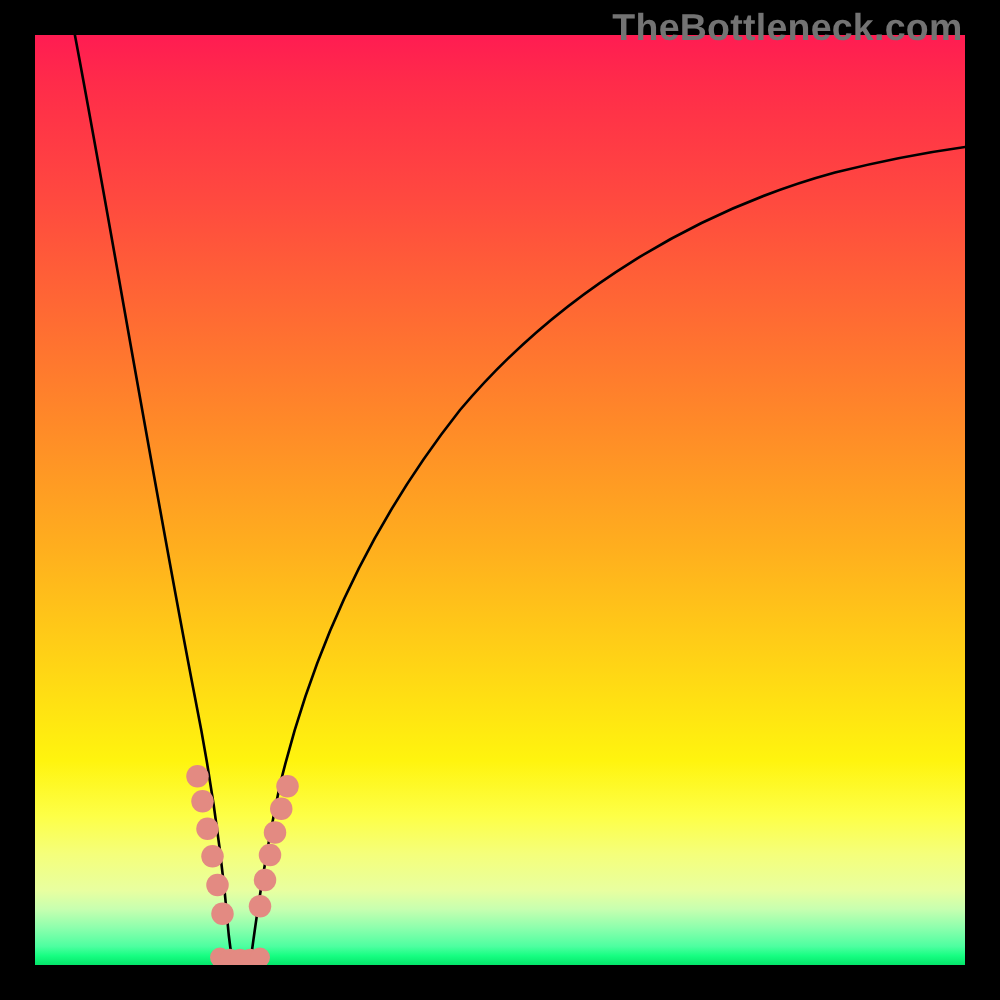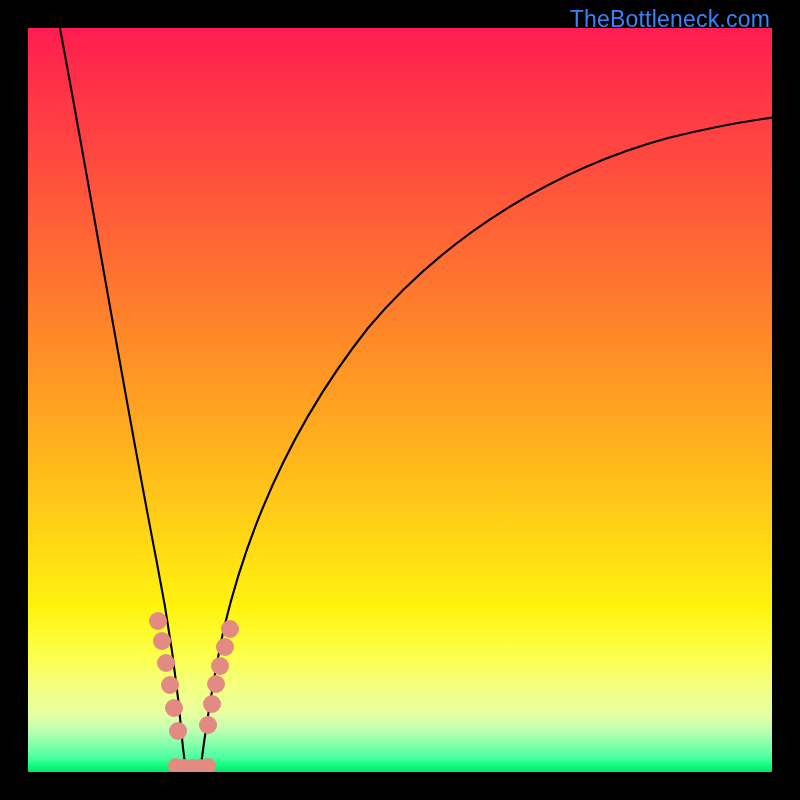--- a/index.html
+++ b/index.html
@@ -42,23 +42,23 @@
       #4dffa0 98%,
       #17fe82 99%,
       #04e56a 100%
     );
     overflow: hidden;
   }
   .watermark {
     position: absolute;
     top: 6px;
     right: 30px;
-    color: #3b82f6;
-    font-size: 23px;
-    font-weight: 400;
+    color: #737373;
+    font-size: 30px;
+    font-weight: 700;
     letter-spacing: 0.2px;
   }
   svg.curves {
     position: absolute;
     left: 0; top: 0;
     width: 744px;
     height: 744px;
   }
   svg.curves path.curve {
     fill: none;

